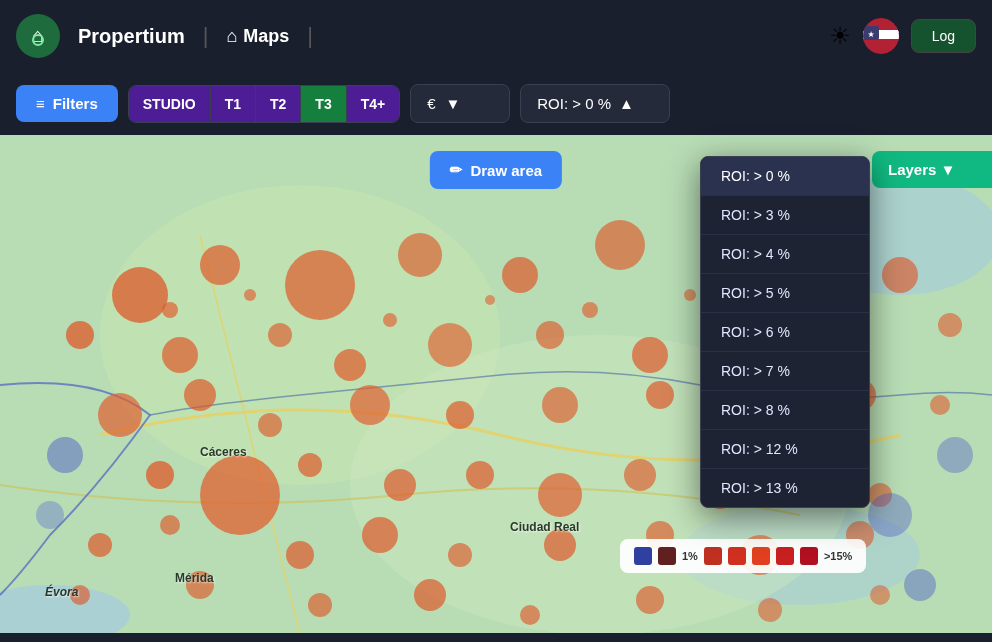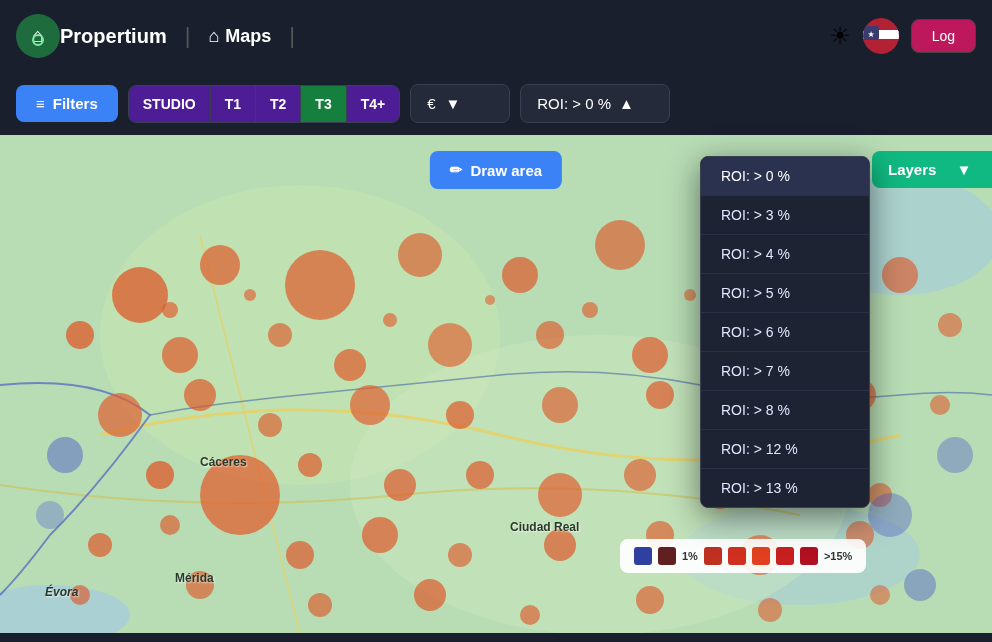--- a/index.html
+++ b/index.html
@@ -12,21 +12,21 @@
       background: #1a1f2e;
       height: 72px;
       padding: 0 16px;
       gap: 12px;
       position: relative;
       z-index: 100;
     }
     .logo-area {
       display: flex;
       align-items: center;
-      gap: 0;
+      gap: 18px;
     }
     .logo-icon {
       width: 44px;
       height: 44px;
     }
     .brand-name {
       color: #fff;
       font-size: 20px;
       font-weight: 700;
     }
@@ -56,21 +56,21 @@
     .flag-btn {
       width: 36px;
       height: 36px;
       border-radius: 50%;
       overflow: hidden;
       cursor: pointer;
       border: none;
       background: none;
     }
     .login-btn {
-      background: #be185d;
+      background: #14532d;
       border: 1px solid #444;
       color: #fff;
       padding: 8px 20px;
       border-radius: 8px;
       font-size: 14px;
       cursor: pointer;
     }
 
     
     .toolbar {
@@ -185,21 +185,21 @@
       background: #10b981;
       color: #fff;
       border: none;
       border-radius: 8px 0 0 8px;
       padding: 10px 16px;
       font-size: 15px;
       font-weight: 600;
       cursor: pointer;
       display: flex;
       align-items: center;
-      gap: 20px;
+      gap: 4px;
       z-index: 50;
       min-width: 120px;
     }
 
     
     .legend {
       position: absolute;
       bottom: 60px;
       left: 50%;
       transform: translateX(-50%);
@@ -411,21 +411,21 @@
       <circle cx="790" cy="175" r="7" fill="#e06030" opacity="0.6"></circle>
 
       <circle cx="65" cy="320" r="18" fill="#5060c8" opacity="0.5"></circle>
       <circle cx="890" cy="380" r="22" fill="#5060c8" opacity="0.4"></circle>
       <circle cx="920" cy="450" r="16" fill="#5060c8" opacity="0.45"></circle>
       <circle cx="50" cy="380" r="14" fill="#6070d0" opacity="0.4"></circle>
       <circle cx="955" cy="320" r="18" fill="#5060c8" opacity="0.4"></circle>
     </svg>
   </div>
 
-  <div class="city-label" style="left:200px; top:320px;">Cáceres</div>
+  <div class="city-label" style="left:200px; top:310px;">Cáceres</div>
   <div class="city-label" style="left:175px; top:390px;margin-top:46px;">Mérida</div>
   <div class="city-label" style="left:510px; top:385px;">Ciudad Real</div>
   <div class="city-label" style="left:45px; top:450px;font-style:italic;">Évora</div>
 
   <button class="draw-area-btn">
     <span>✏</span>
     <span>Draw area</span>
   </button>
 
   <button class="layers-btn">

